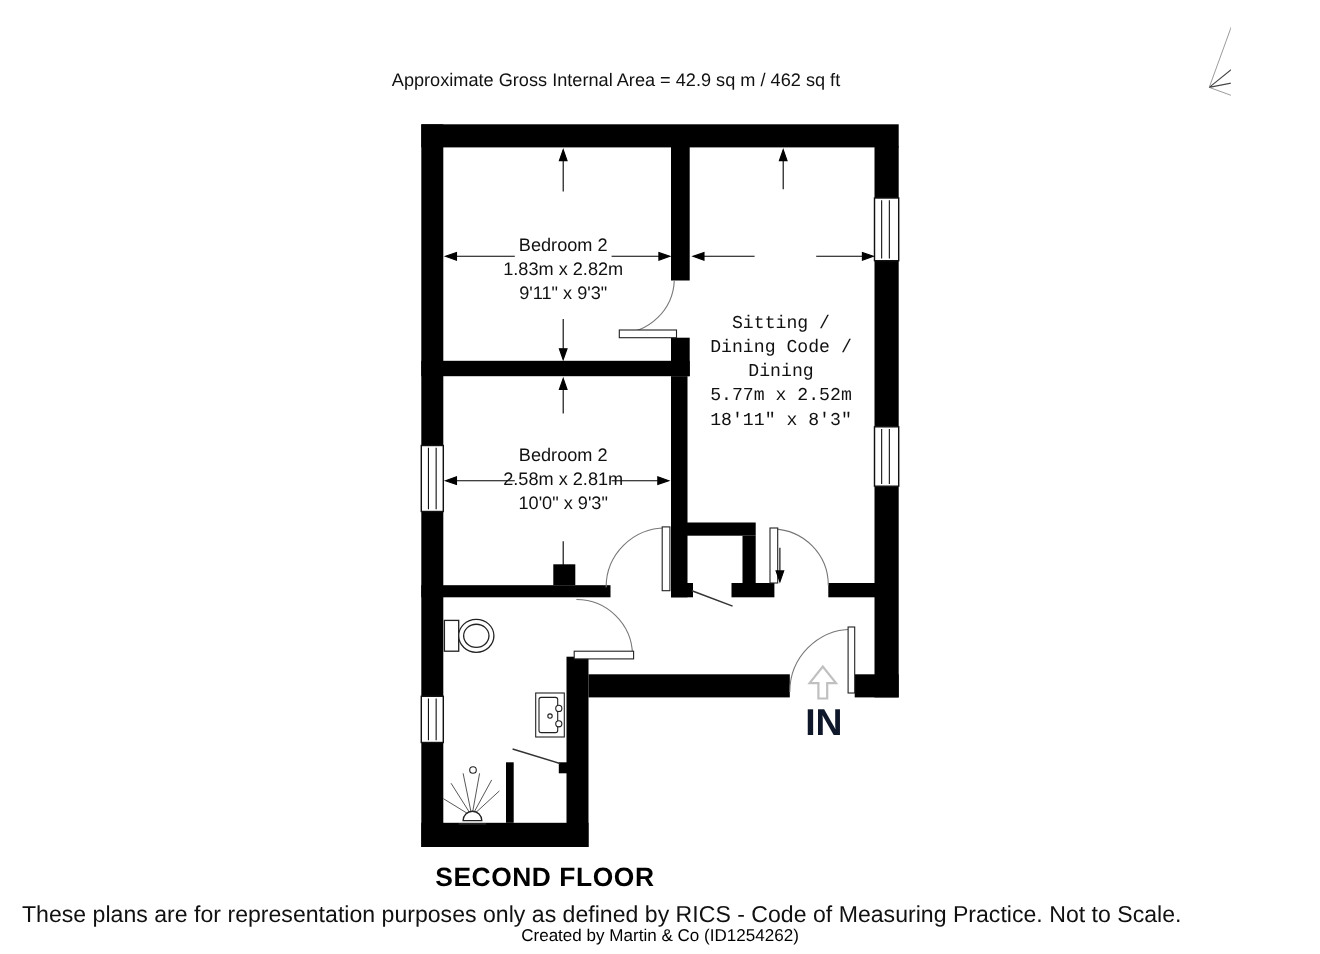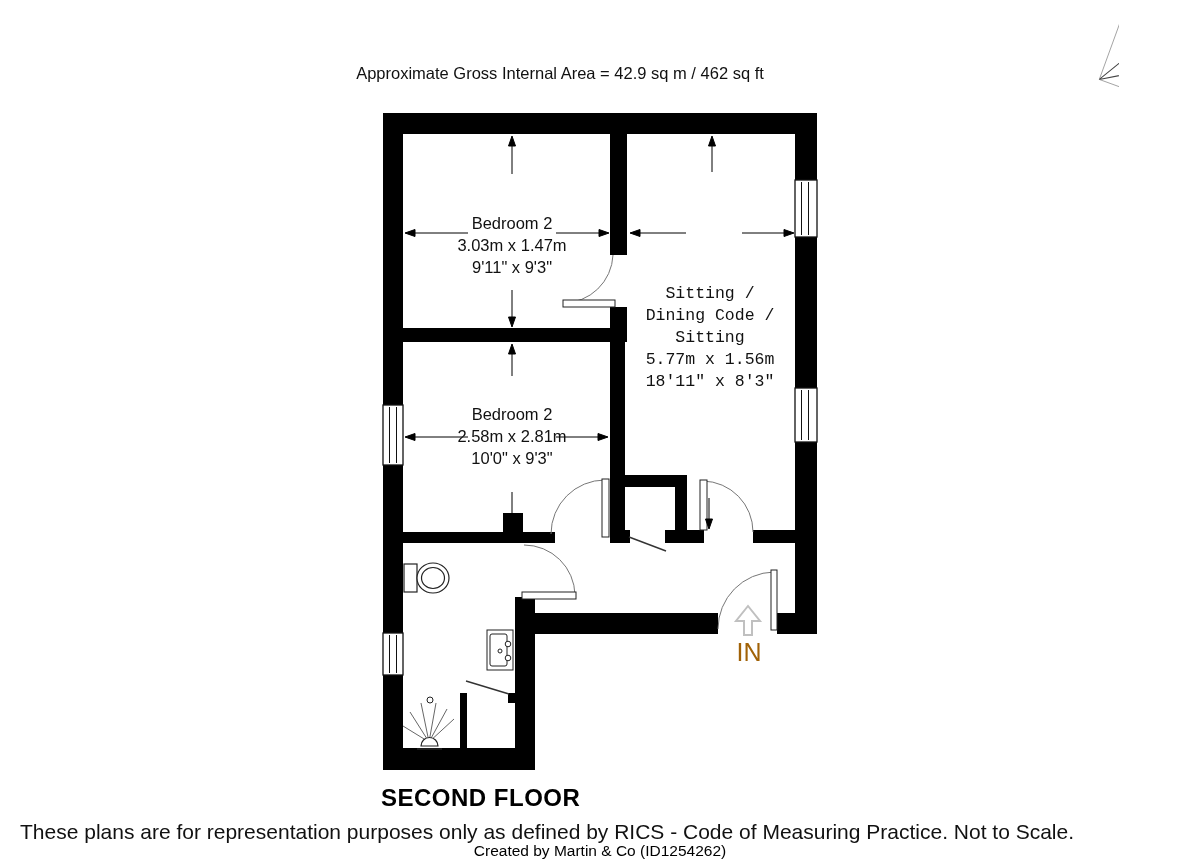--- a/index.html
+++ b/index.html
@@ -1,25 +1,25 @@
 <!DOCTYPE html>
 <html><head>
 <meta charset="utf-8">
 <style>
   html,body{margin:0;padding:0;background:#fff;}
   #page{position:relative;width:1119px;height:867px;background:#ffffff;
         font-family:"Liberation Sans", sans-serif;color:#111;overflow:hidden;}
   #plan-svg{position:absolute;left:0;top:0;}
   .roomlabel{position:absolute;text-align:center;font-size:16.5px;line-height:22px;color:#111;white-space:nowrap;}
   #header-title{position:absolute;left:0;top:64px;width:1120px;text-align:center;font-size:16.5px;color:#111;}
-  #floor-label{position:absolute;left:381px;top:784px;width:214px;text-align:left;
+  #floor-label{position:absolute;left:381px;top:784px;width:214px;text-align:right;
                font-size:24px;font-weight:bold;letter-spacing:0.5px;color:#000;}
   #footer-line1{position:absolute;left:0;top:820px;width:1200px;text-align:left;font-size:21px;color:#111;padding-left:20px;}
   #footer-line2{position:absolute;left:0;top:842px;width:1200px;text-align:center;font-size:15.5px;color:#000000;}
-  #in-label{position:absolute;left:719px;top:638px;width:60px;text-align:center;font-size:25px;font-weight:400;color:#a16207;}
+  #in-label{position:absolute;left:719px;top:638px;width:60px;text-align:center;font-size:34px;font-weight:700;color:#0f172a;}
   #compass-n{position:absolute;left:1122px;top:44px;width:38px;text-align:center;font-size:22px;font-weight:bold;color:#000;}
 </style>
 </head>
 <body>
 
 <div id="page">
 
   <div id="header-title">Approximate Gross Internal Area = 42.9 sq m / 462 sq ft</div>
 
   <svg id="plan-svg" width="1200" height="867" viewBox="0 0 1200 867">
@@ -173,35 +173,35 @@
       <polygon points="-9.2,9.2 0,46 9.2,9.2" fill="#000"></polygon>
       <circle cx="0" cy="0" r="17.5" fill="#fff" stroke="#333" stroke-width="1.2"></circle>
       <circle cx="0" cy="0" r="14.5" fill="#fff" stroke="#333" stroke-width="1"></circle>
     </g>
   </svg>
 
   <div id="compass-n">N</div>
 
   <div class="roomlabel" style="left:402px;top:212px;width:220px;">
     <div>Bedroom 2</div>
-    <div>3.03m x 1.47m</div>
+    <div>1.83m x 2.82m</div>
     <div>9'11" x 9'3"</div>
   </div>
 
   <div class="roomlabel" style="left:402px;top:403px;width:220px;">
     <div>Bedroom 2</div>
     <div>2.58m x 2.81m</div>
     <div>10'0" x 9'3"</div>
   </div>
 
   <div class="roomlabel" style="left:630px;top:283px;width:160px;font-family:Liberation Mono, monospace;">
     <div>Sitting /</div>
     <div>Dining Code /</div>
-    <div>Sitting</div>
-    <div>5.77m x 1.56m</div>
+    <div>Dining</div>
+    <div>5.77m x 2.52m</div>
     <div>18'11" x 8'3"</div>
   </div>
 
   <div id="in-label">IN</div>
 
   <div id="floor-label">SECOND FLOOR</div>
 
   <div id="footer-line1">These plans are for representation purposes only as defined by RICS - Code of Measuring Practice. Not to Scale.</div>
   <div id="footer-line2">Created by Martin &amp; Co (ID1254262)</div>
 

